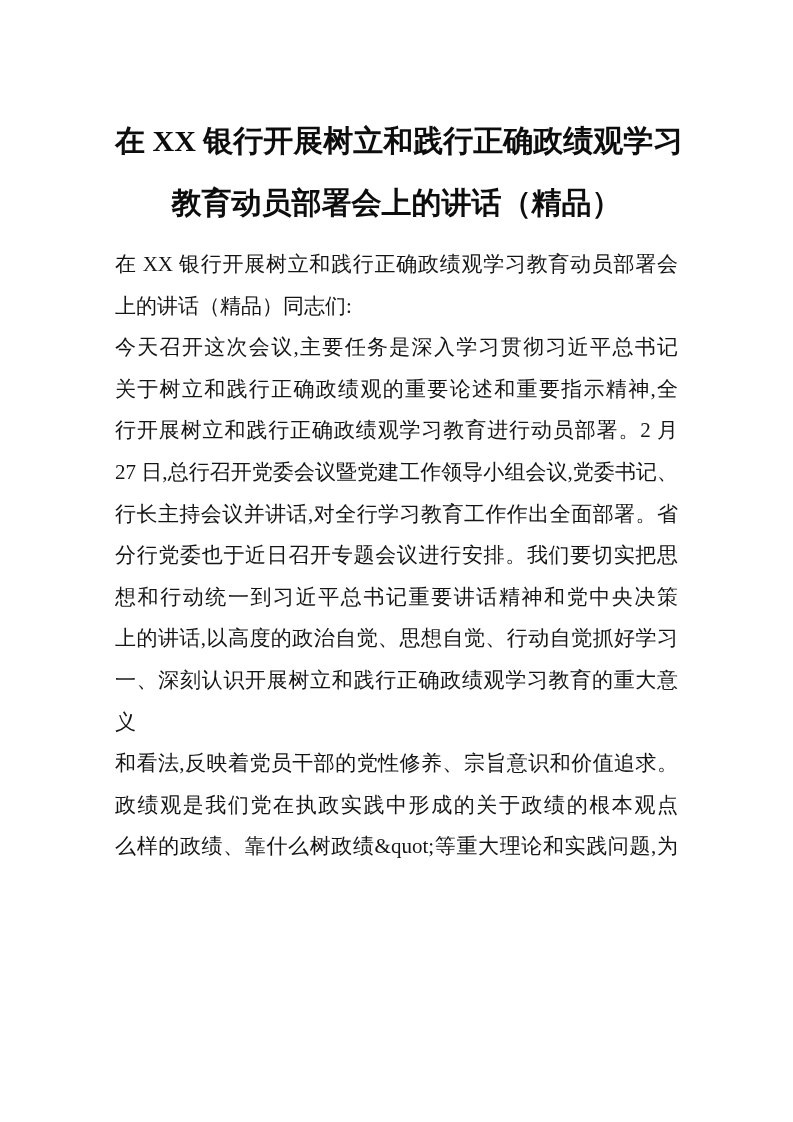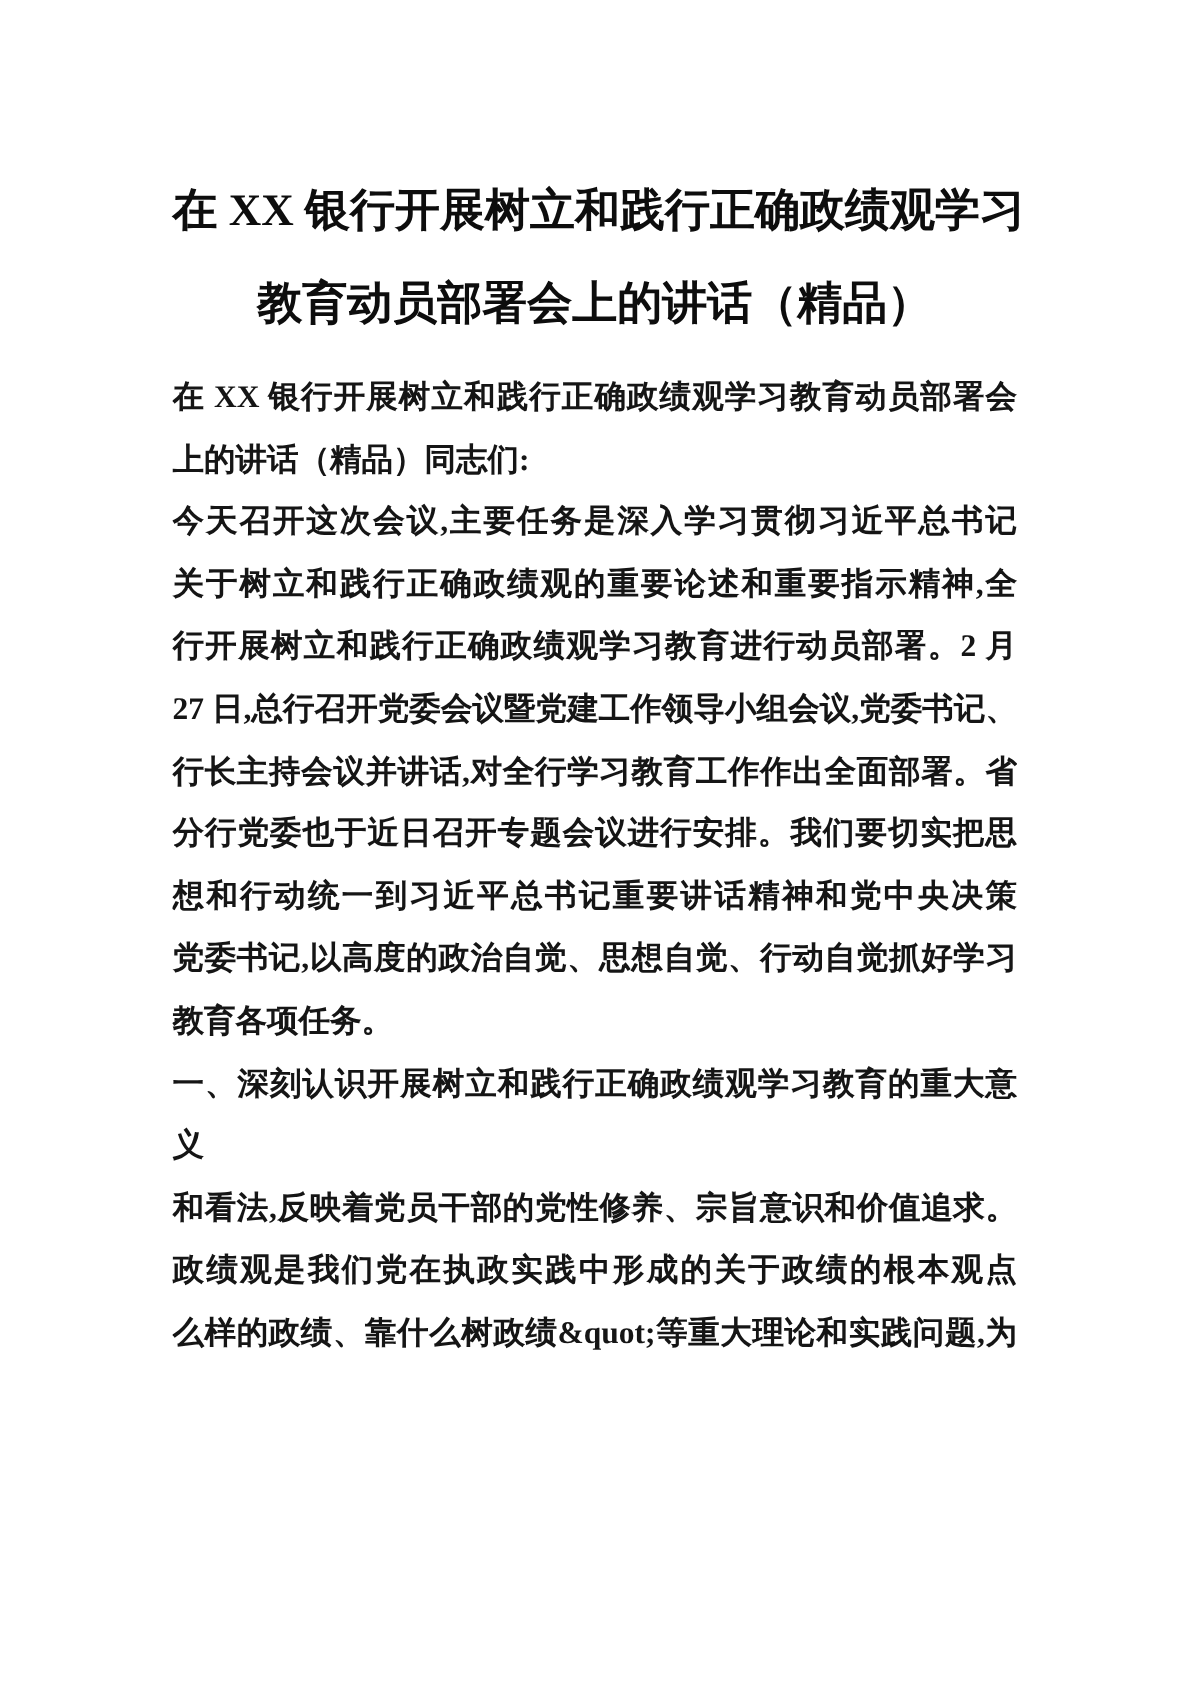--- a/index.html
+++ b/index.html
@@ -30,21 +30,20 @@
     color: #0d0d0d;
   }
   .title-line {
     display: block;
     white-space: nowrap;
   }
   .doc-body {
     font-size: 21px;
     line-height: 41.6px;
     color: #151515;
-    font-weight: bold;
   }
   .paragraph {
     margin: 0;
     padding: 0;
   }
   .line {
     text-align: justify;
     text-align-last: justify;
     -moz-text-align-last: justify;
     overflow: hidden;
@@ -69,22 +68,21 @@
         <div class="line para-end">上的讲话（精品）同志们:</div>
       </div>
       <div class="paragraph">
         <div class="line">今天召开这次会议,主要任务是深入学习贯彻习近平总书记</div>
         <div class="line">关于树立和践行正确政绩观的重要论述和重要指示精神,全</div>
         <div class="line">行开展树立和践行正确政绩观学习教育进行动员部署。2 月</div>
         <div class="line">27 日,总行召开党委会议暨党建工作领导小组会议,党委书记、</div>
         <div class="line">行长主持会议并讲话,对全行学习教育工作作出全面部署。省</div>
         <div class="line">分行党委也于近日召开专题会议进行安排。我们要切实把思</div>
         <div class="line">想和行动统一到习近平总书记重要讲话精神和党中央决策</div>
-        <div class="line">党委书记,以高度的政治自觉、思想自觉、行动自觉抓好学习</div>
-        <div class="line para-end">教育各项任务。</div>
+        <div class="line">上的讲话,以高度的政治自觉、思想自觉、行动自觉抓好学习</div>
       </div>
       <div class="paragraph">
         <div class="line">一、深刻认识开展树立和践行正确政绩观学习教育的重大意</div>
         <div class="line para-end">义</div>
       </div>
       <div class="paragraph">
         <div class="line">和看法,反映着党员干部的党性修养、宗旨意识和价值追求。</div>
         <div class="line">政绩观是我们党在执政实践中形成的关于政绩的根本观点</div>
         <div class="line">么样的政绩、靠什么树政绩&amp;quot;等重大理论和实践问题,为</div>
       </div>

